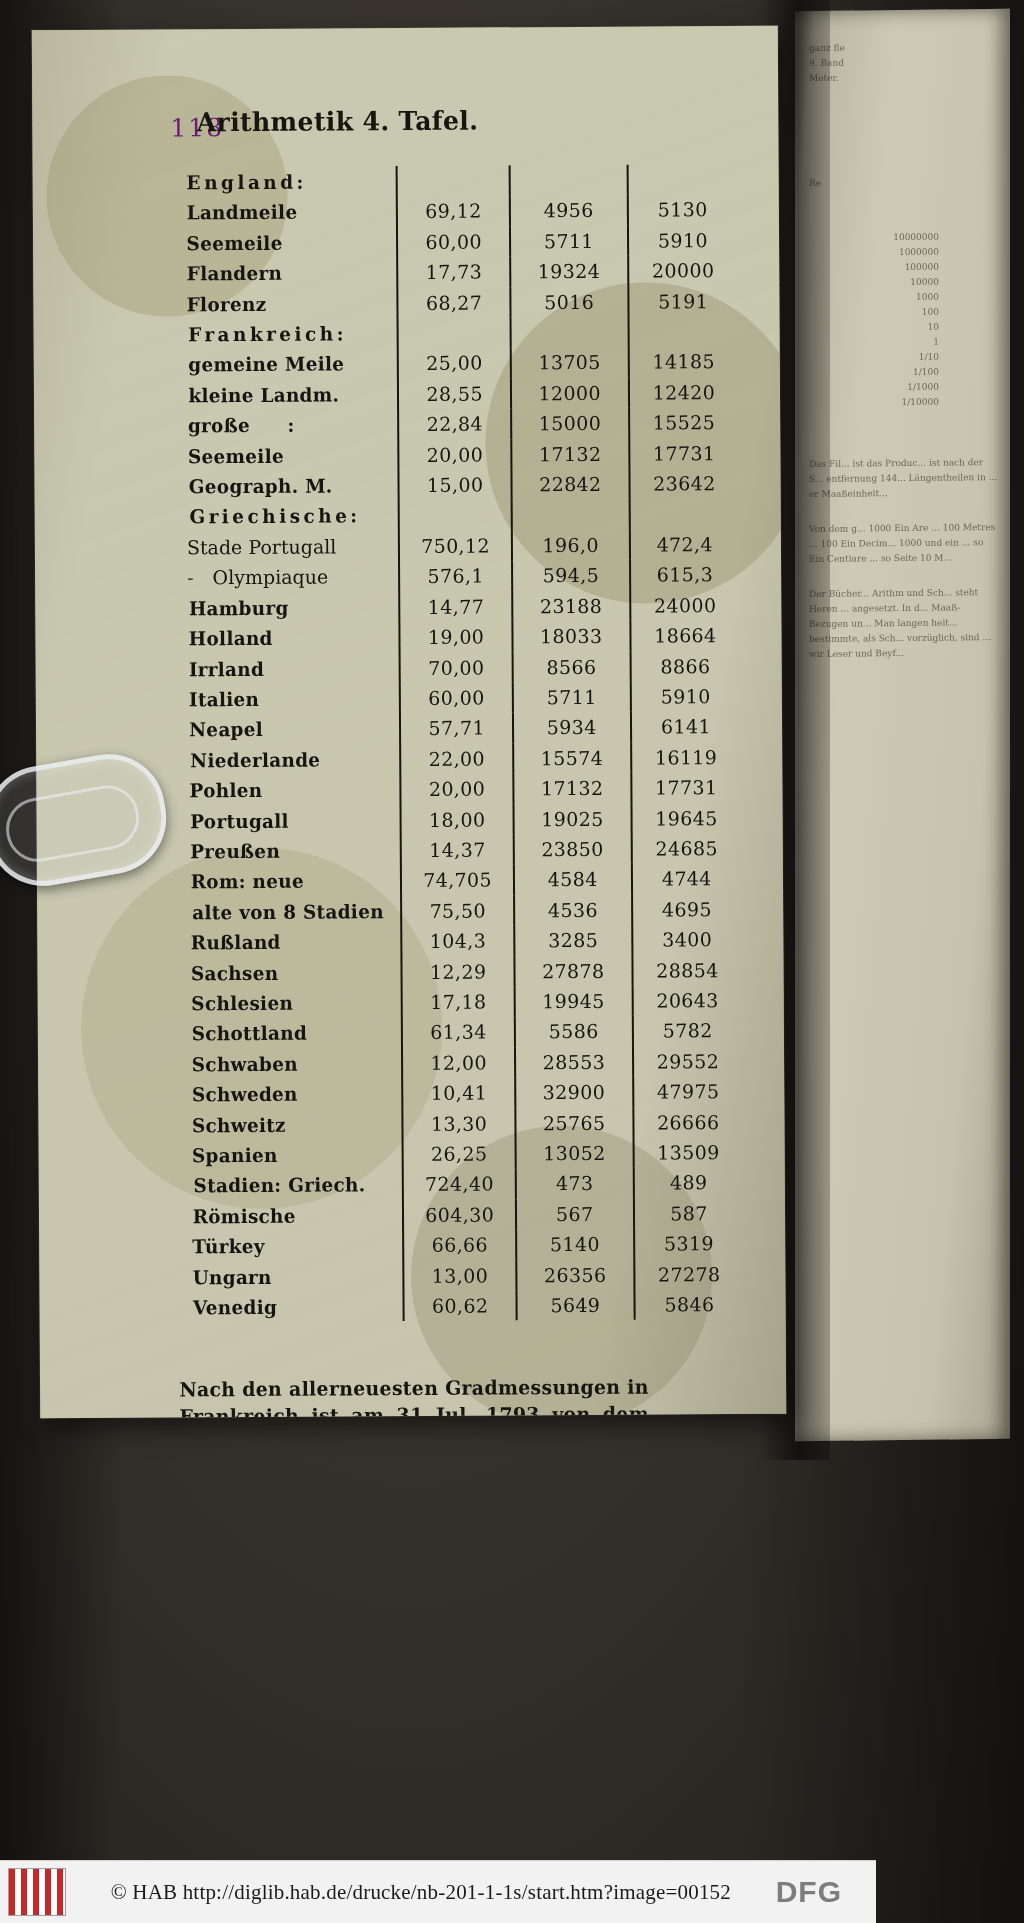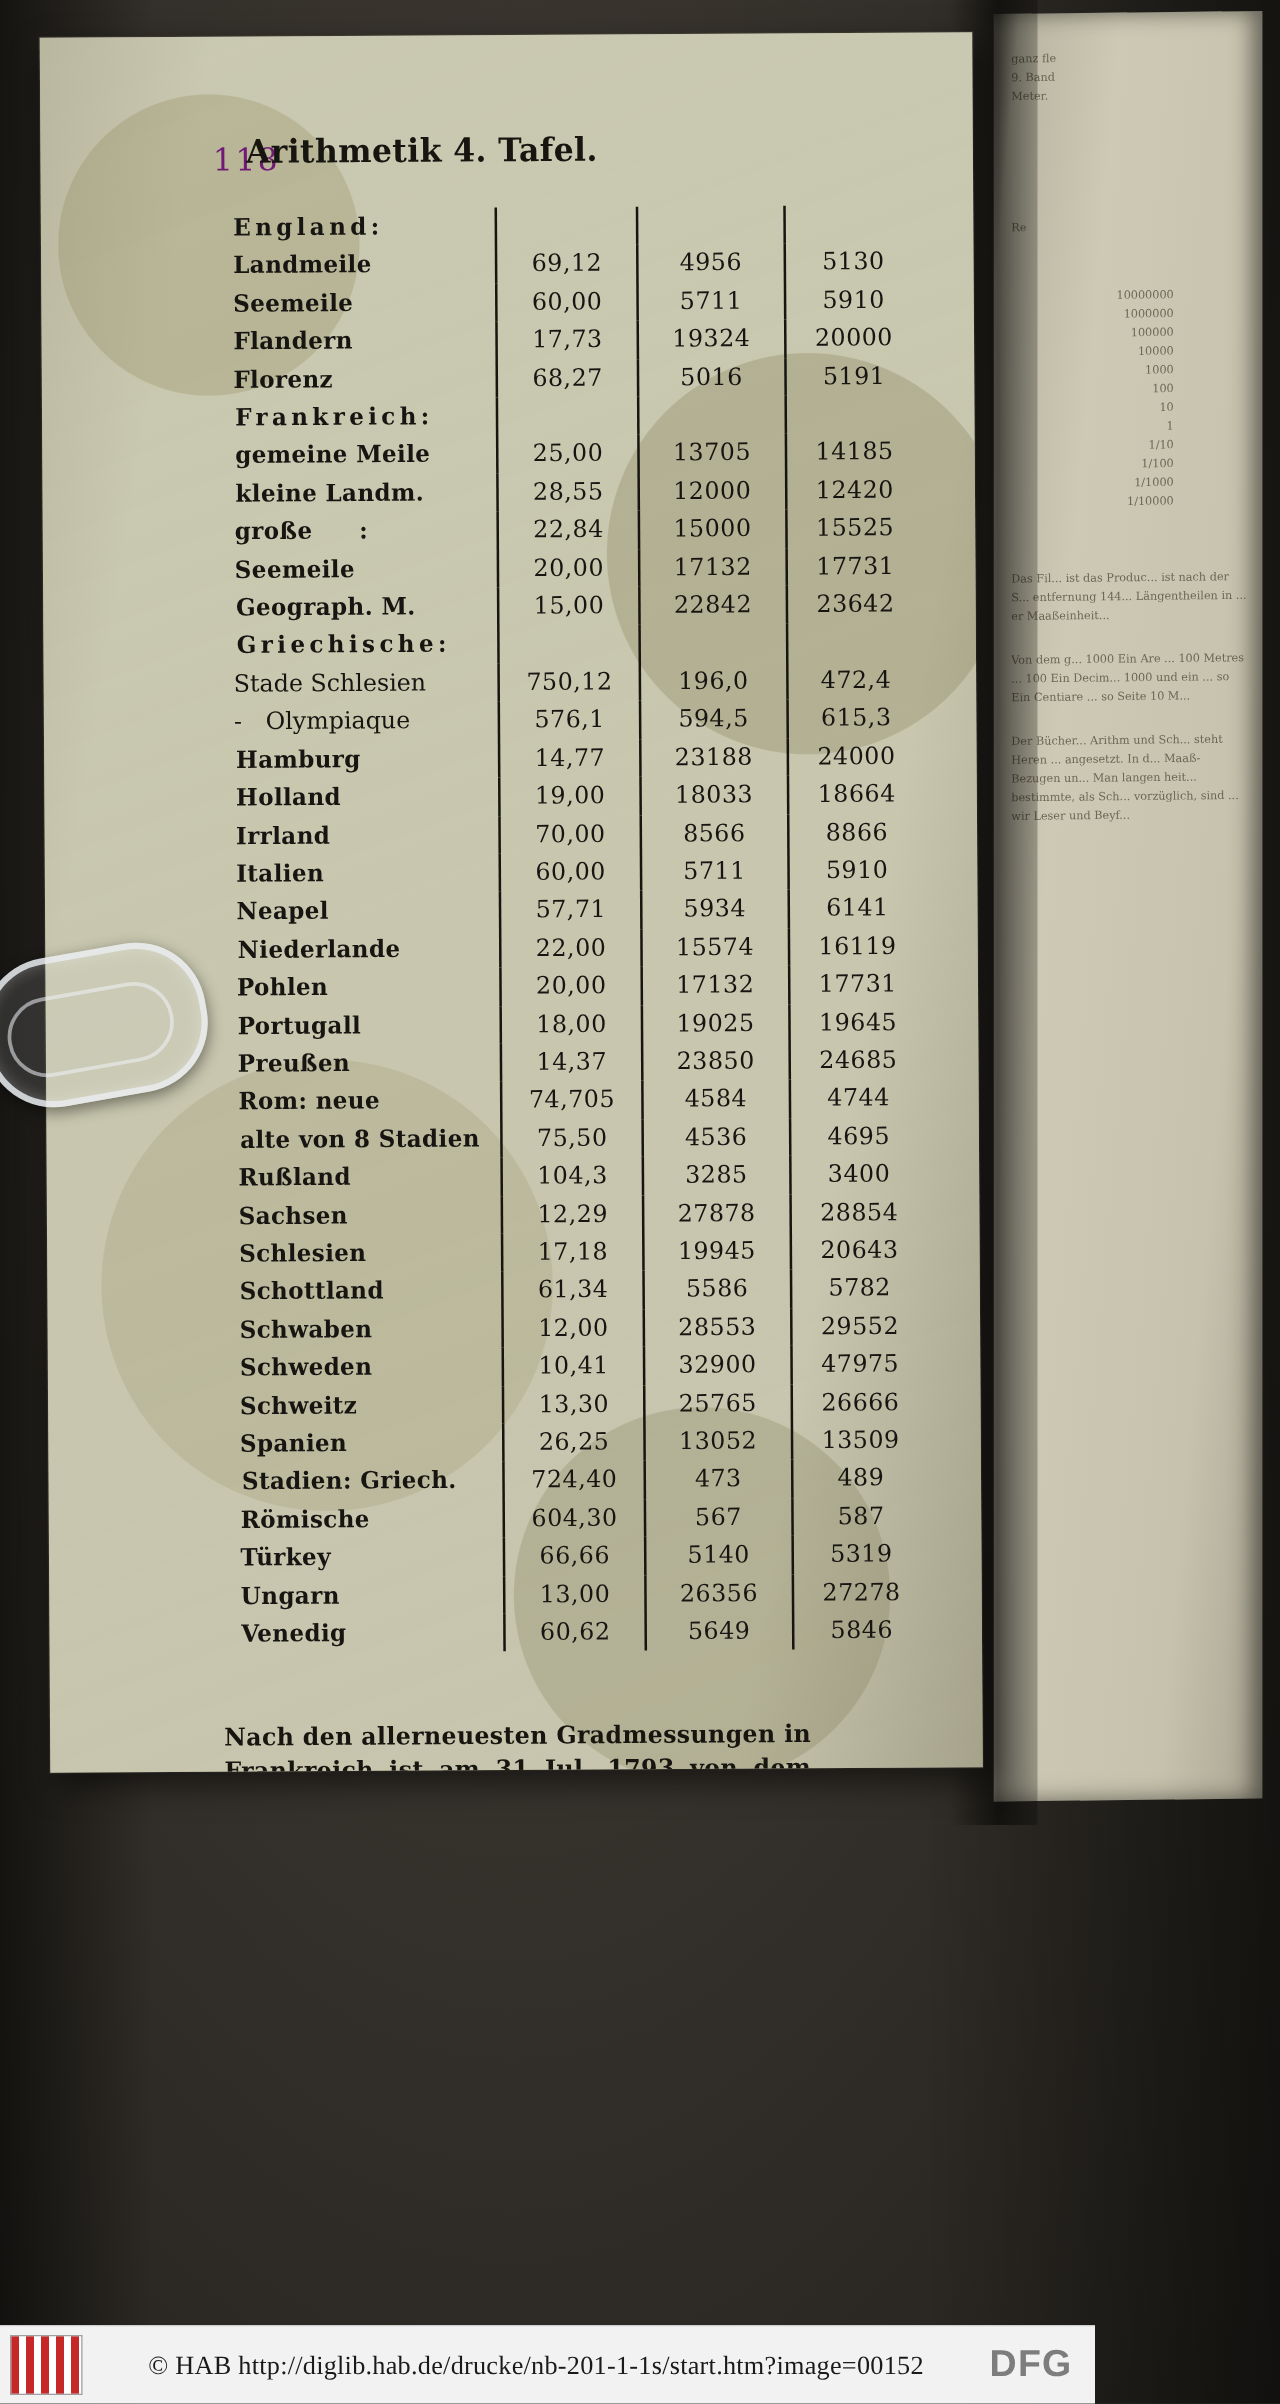--- a/index.html
+++ b/index.html
@@ -95,21 +95,21 @@
 
   
   #footer{position:absolute;left:0;bottom:0;width:876px;height:62px;
     background:#f2f2f2;border-top:1px solid #cfcfcf;
     display:flex;align-items:center;}
   #ruler{width:56px;height:46px;margin-left:8px;flex:none;
     background:repeating-linear-gradient(90deg,#c62828 0 6px,#ffffff 6px 12px);
     border:1px solid #9e9e9e;}
   #fcredit{flex:1;text-align:center;font-family:"Liberation Serif", serif;
     font-size:21px;color:#1a1a1a;letter-spacing:.2px;}
-  #dfg{margin-right:18px;font-family:"Liberation Sans", sans-serif;
+  #dfg{margin-right:34px;font-family:"Liberation Sans", sans-serif;
     font-weight:700;font-size:30px;color:#7d7d7d;letter-spacing:1px;flex:none;}
 </style>
 </head>
 <body>
 
 <div id="scanbg"></div>
 
 <div id="facing">
   <div class="ftxt">
     <div>ganz fle</div>
@@ -217,21 +217,21 @@
             <td class="c2"><span class="num">22842</span></td>
             <td class="c3"><span class="num">23642</span></td>
           </tr>
           <tr>
             <td class="lbl"><span class="frak grp spread">Griechische:</span></td>
             <td class="c1"><span class="num"></span></td>
             <td class="c2"><span class="num"></span></td>
             <td class="c3"><span class="num"></span></td>
           </tr>
           <tr>
-            <td class="lbl"><span class="roman">Stade Schlesien</span></td>
+            <td class="lbl"><span class="roman">Stade Portugall</span></td>
             <td class="c1"><span class="num">750,12</span></td>
             <td class="c2"><span class="num">196,0</span></td>
             <td class="c3"><span class="num">472,4</span></td>
           </tr>
           <tr>
             <td class="lbl ind1"><span class="roman">- Olympiaque</span></td>
             <td class="c1"><span class="num">576,1</span></td>
             <td class="c2"><span class="num">594,5</span></td>
             <td class="c3"><span class="num">615,3</span></td>
           </tr>

